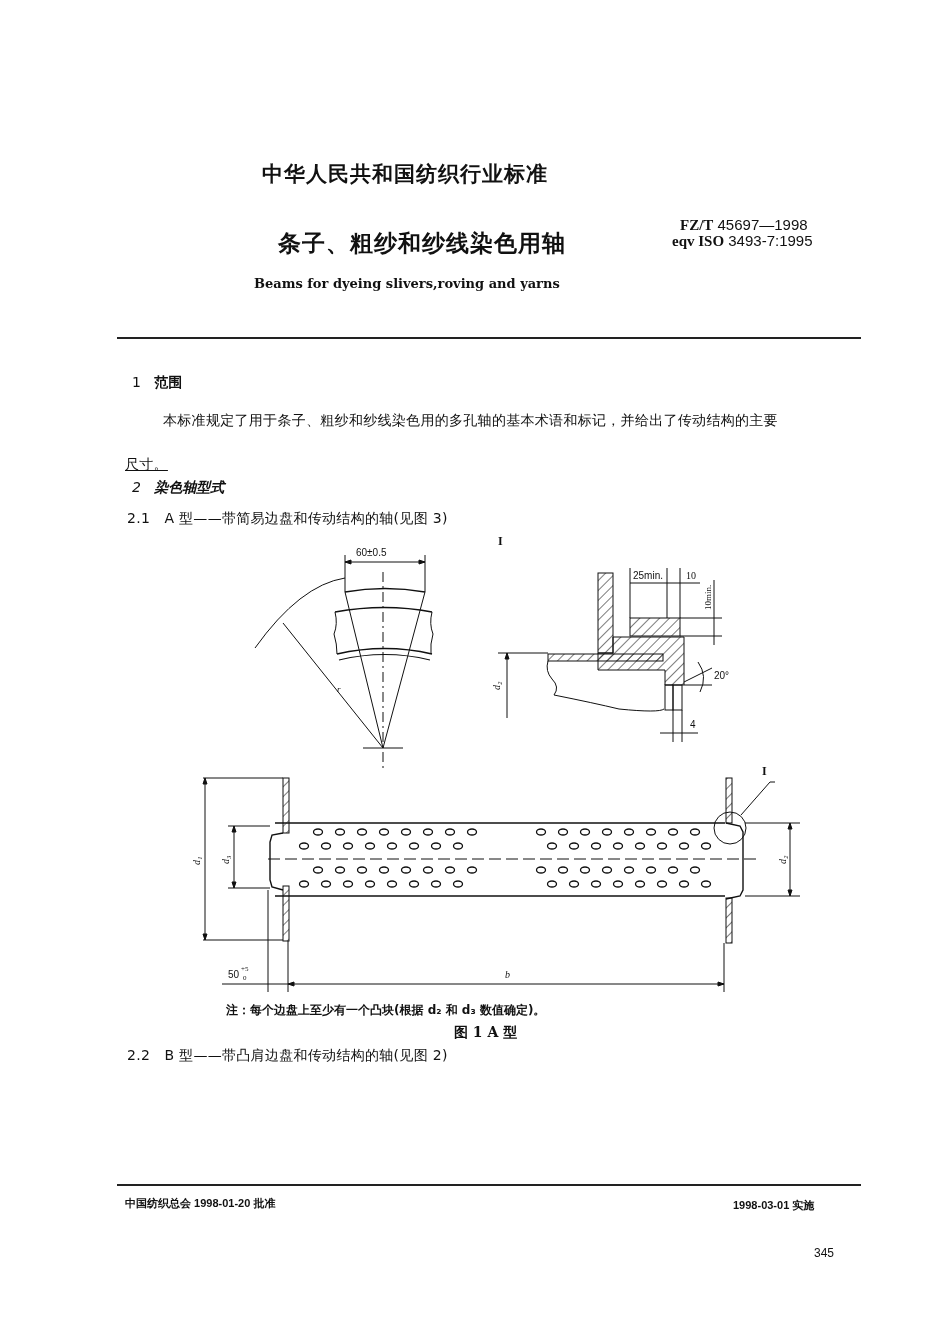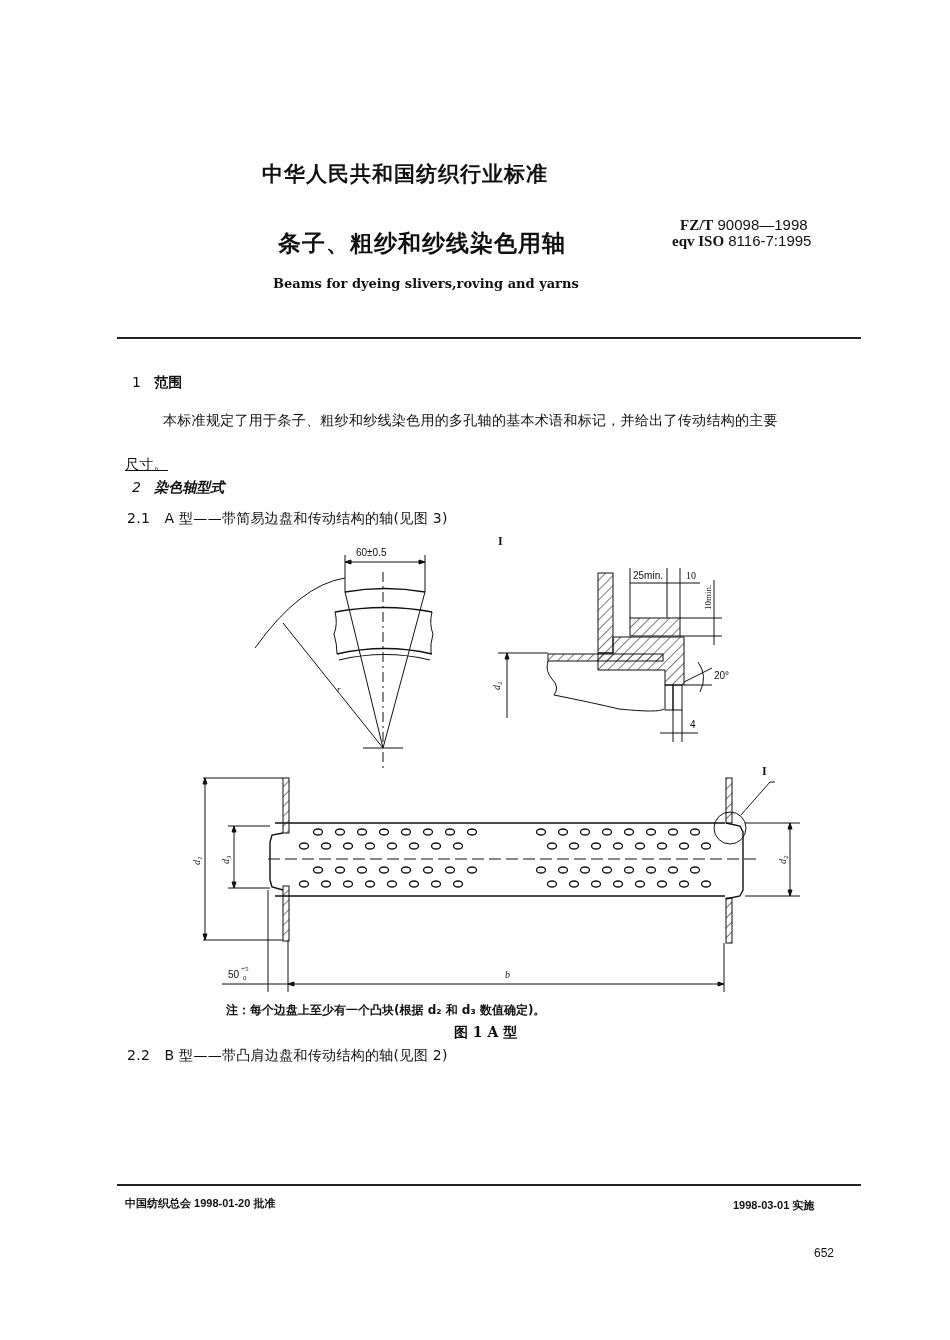--- a/index.html
+++ b/index.html
@@ -1,44 +1,44 @@
 <!DOCTYPE html>
 <html><head>
 <meta charset="utf-8">
 <style>
   html,body{margin:0;padding:0;background:#fff;}
   body{width:950px;height:1340px;position:relative;overflow:hidden;color:#111;font-family:"DejaVu Sans",sans-serif;}
   .abs{position:absolute;white-space:nowrap;text-align:center;}
   .h-org{left:262px;top:160px;font-size:21px;font-weight:bold;letter-spacing:1px;}
   .h-title{left:262px;top:228px;font-size:23px;font-weight:bold;letter-spacing:1px;margin-left:16px;}
-  .h-en{left:254px;top:276px;font-size:13px;font-weight:bold;font-family:"DejaVu Serif",serif;margin-left:19px;}
+  .h-en{left:254px;top:276px;font-size:13px;font-weight:bold;font-family:"DejaVu Serif",serif;}
   .code1{left:680px;top:216px;font-size:15px;font-family:"Liberation Sans",sans-serif;}
   .code2{left:672px;top:232px;font-size:15px;font-family:"Liberation Sans",sans-serif;}
   .code1 b,.code2 b{font-family:"Liberation Serif",serif;font-weight:bold;}
   .rule{position:absolute;left:117px;width:744px;height:2px;background:#222;}
   .sec{font-size:14px;}
   .sec b{font-weight:bold;}
   .para{font-size:14px;letter-spacing:0.3px;}
   .foot{font-size:11px;font-weight:bold;font-family:"Liberation Sans",sans-serif;}
   .small{font-size:12px;margin-left:13px;}
   svg{position:absolute;left:0;top:0;}
 </style>
 </head>
 <body>
 
 <div class="abs h-org">中华人民共和国纺织行业标准</div>
 <div class="abs h-title">条子、粗纱和纱线染色用轴</div>
 <div class="abs h-en">Beams for dyeing slivers,roving and yarns</div>
 <div class="abs code1">
   <b>FZ/T</b>
-  <span>90098—1998</span>
+  <span>45697—1998</span>
 </div>
 <div class="abs code2">
   <b>eqv ISO</b>
-  <span>8116-7:1995</span>
+  <span>3493-7:1995</span>
 </div>
 
 <div class="rule" style="top:337px;"></div>
 
 <div class="abs sec" style="left:132px;top:374px;">
   <span>1</span>&nbsp;&nbsp;
   <b>范围</b>
 </div>
 <div class="abs para" style="left:163px;top:412px;">本标准规定了用于条子、粗纱和纱线染色用的多孔轴的基本术语和标记，并给出了传动结构的主要</div>
 <div class="abs para" style="left:125px;top:456px;text-decoration:underline;">尺寸。</div>
@@ -233,13 +233,13 @@
 <div class="abs" style="left:454px;top:1024px;font-size:14px;font-weight:bold;font-family:'DejaVu Serif',serif;">图 1  A 型</div>
 
 <div class="abs para" style="left:127px;top:1047px;">
   <span>2.2</span>&nbsp;&nbsp;
   <span>B 型——带凸肩边盘和传动结构的轴(见图 2)</span>
 </div>
 
 <div class="rule" style="top:1184px;"></div>
 <div class="abs foot" style="left:125px;top:1196px;">中国纺织总会 1998-01-20 批准</div>
 <div class="abs foot" style="left:733px;top:1198px;">1998-03-01 实施</div>
-<div class="abs" style="left:814px;top:1246px;font-size:12px;font-family:'Liberation Sans',sans-serif;">652</div>
+<div class="abs" style="left:814px;top:1246px;font-size:12px;font-family:'Liberation Sans',sans-serif;">345</div>
 
 </body></html>

